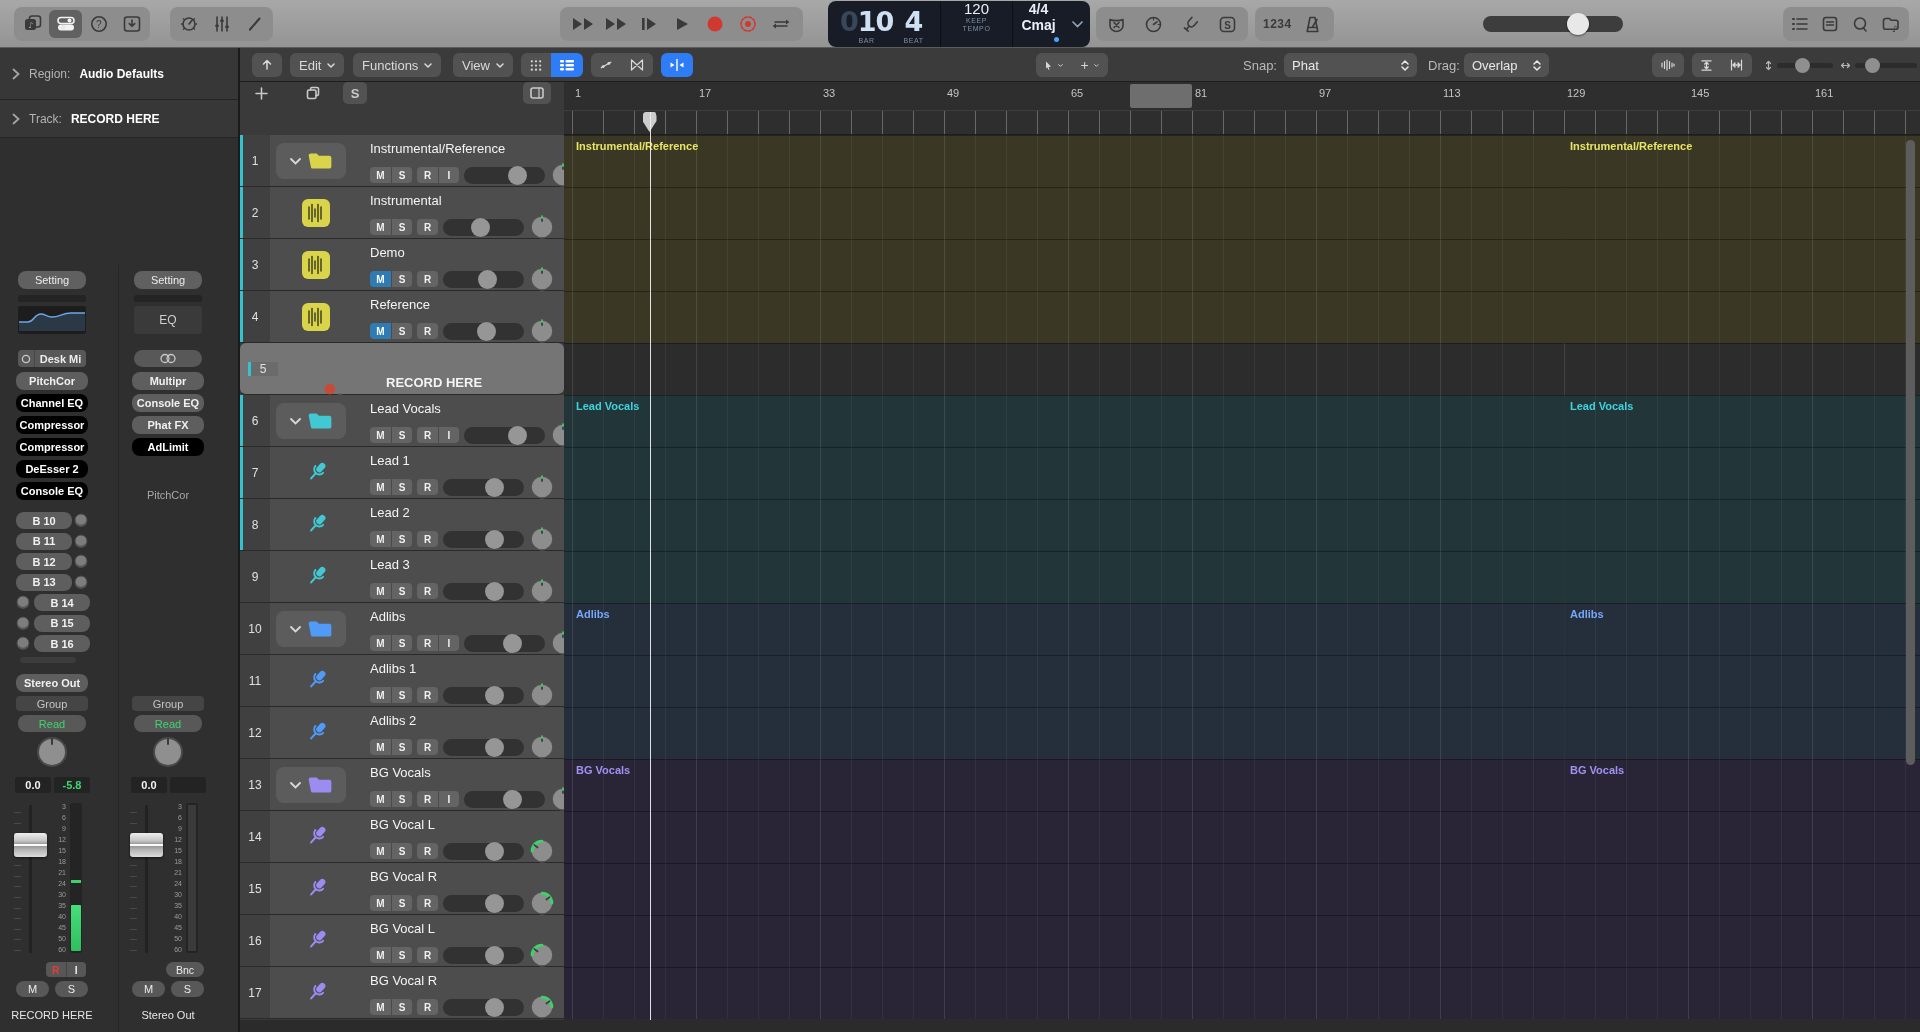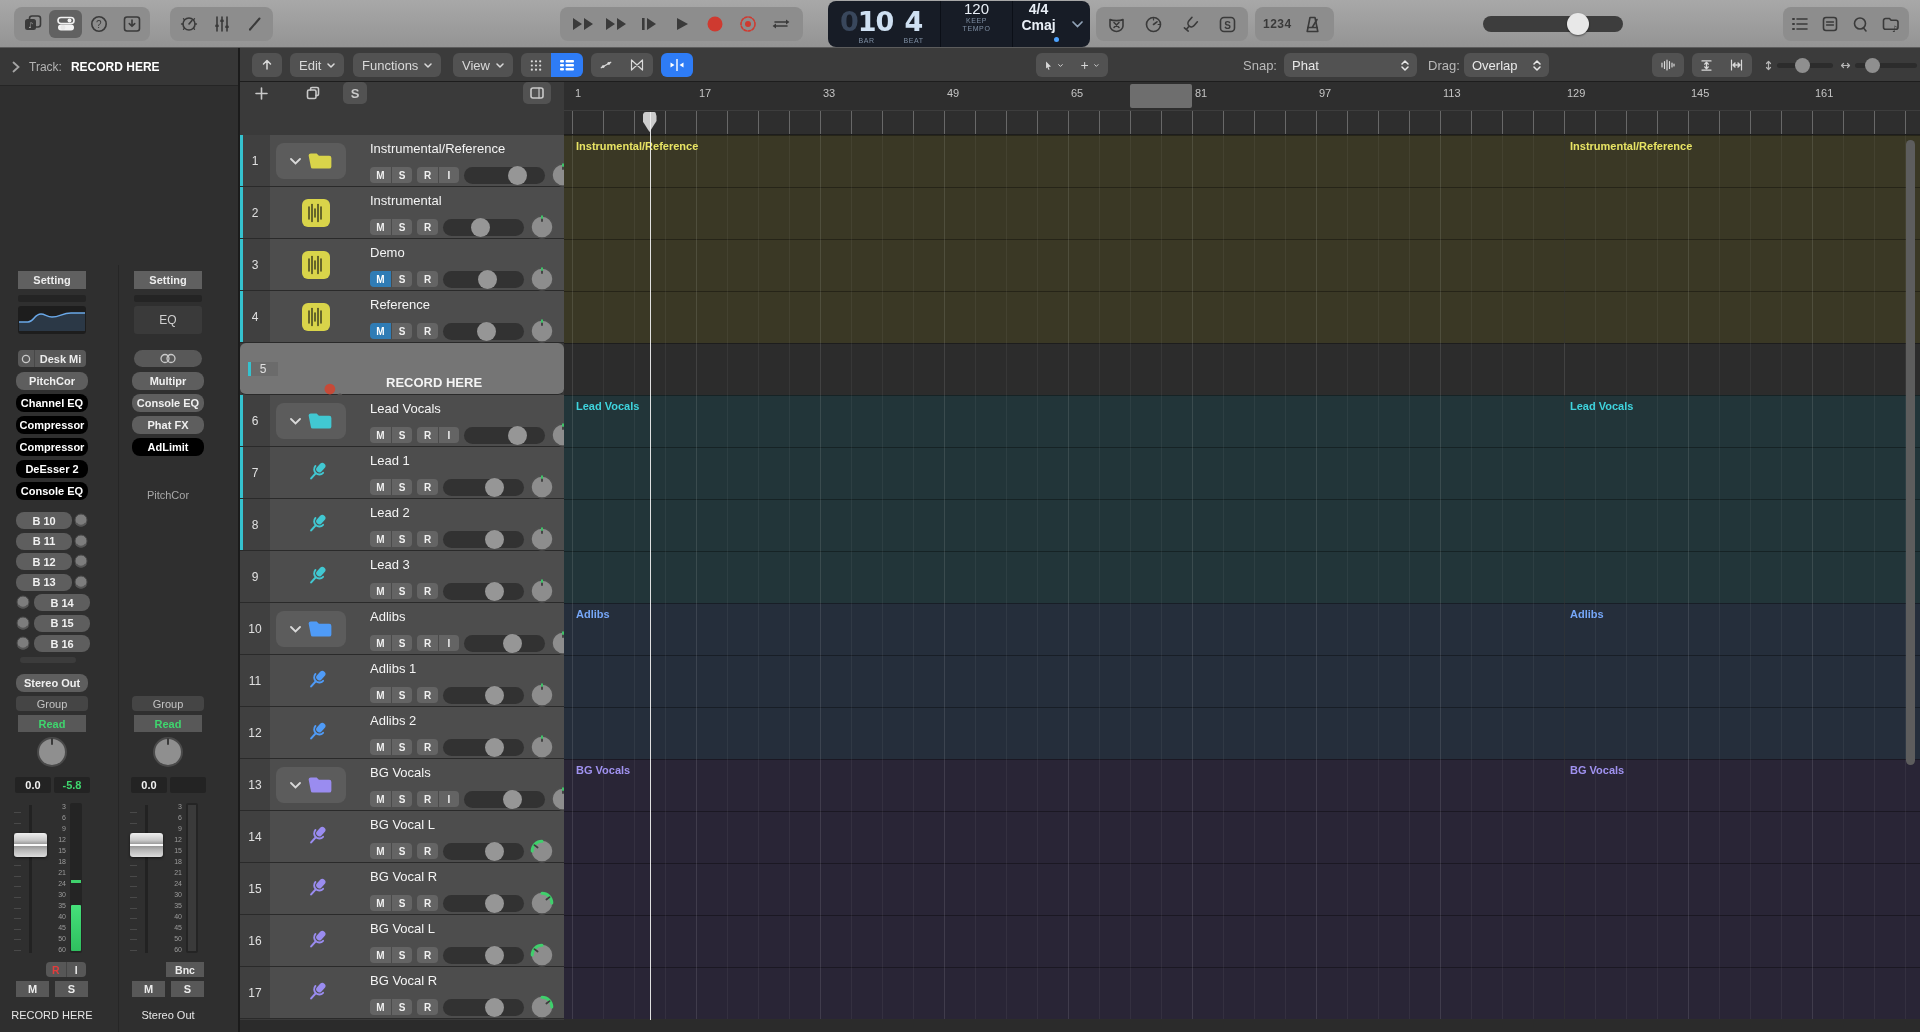--- a/index.html
+++ b/index.html
@@ -39,21 +39,21 @@
 .atb.blue{background:#2e7cf6;color:#fff}
 .atb.lab{background:none;color:#b9b9b9;padding:0}
 .sel{background:#525252;border-radius:6px;color:#e8e8e8;font-size:13px;display:flex;align-items:center;padding:0 8px;gap:8px;justify-content:space-between}
 
 #inspector{position:absolute;left:0;top:48px;width:240px;height:984px;background:#2f2f2f;border-right:2px solid #1b1b1b}
 .insph{display:flex;align-items:center;gap:9px;padding-left:12px;background:#373737;border-bottom:1px solid #252525;font-size:12px}
 .insph .k{color:#b3b3b3}
 .insph .v{color:#fff;font-weight:700}
 #strips{position:absolute;left:0;top:217px;width:238px;height:767px}
 .strip{position:absolute;top:0;width:80px;height:767px}
-.sbtn{background:#585858;color:#ececec;font-size:11px;font-weight:700;display:flex;align-items:center;justify-content:center;border-radius:0}
+.sbtn{background:#585858;color:#ececec;font-size:11px;font-weight:400;display:flex;align-items:center;justify-content:center;border-radius:8px}
 .plug{font-size:11px;font-weight:700;display:flex;align-items:center;justify-content:center;border-radius:8px;background:#5e5e5e;color:#f0f0f0;white-space:nowrap;overflow:hidden}
 .plug.on{background:#000000;color:#fff}
 .seclab{color:#a8a8a8;font-size:11px;display:flex;align-items:center;justify-content:center}
 .grn{color:#3fd66e!important}
 .valbox{background:#232323;border-radius:2px;color:#f2f2f2;font-size:11px;font-weight:700;display:flex;align-items:center;justify-content:center}
 .fticks{background:repeating-linear-gradient(0deg,rgba(255,255,255,.25) 0 1px,transparent 1px 10.6px)}
 .fthumb{position:absolute;border-radius:3px;background:linear-gradient(#efefef,#c9c9c9 30%,#8e8e8e 50%,#b5b5b5 70%,#dcdcdc);box-shadow:0 1px 3px rgba(0,0,0,.6)}
 .fthumb:after{content:"";position:absolute;left:0;right:0;top:50%;height:2px;margin-top:-1px;background:#fafafa}
 .scalecol{display:flex;flex-direction:column;justify-content:space-between;font-size:7px;color:#9b9b9b;text-align:right}
 .meter{background:#242424;border-radius:2px;overflow:hidden;position:relative}
@@ -432,20 +432,27 @@
         <svg width="11" height="9" viewBox="0 0 11 9">
           <path d="M1.5 4.5h8M3.5 2.5 1.5 4.5 3.5 6.5M7.5 2.5 9.5 4.5 7.5 6.5" stroke="#b5b5b5" fill="none" stroke-width="1.2"></path>
         </svg>
         <div style="position:relative;width:62px;height:5px;background:#2c2c2c;border-radius:3px">
           <div style="position:absolute;left:10px;top:-5px;width:15px;height:15px;border-radius:50%;background:#8f8f8f"></div>
         </div>
       </div>
   </div>
 
   <div id="inspector">
+    <div class="insph" style="height:52px">
+      <svg width="8" height="12" viewBox="0 0 8 12">
+          <polyline points="1.5,1.5 6.5,6 1.5,10.5" stroke="#a5a5a5" fill="none" stroke-width="1.8" stroke-linecap="round"></polyline>
+        </svg>
+      <span class="k">Region:</span>
+      <span class="v">Audio Defaults</span>
+    </div>
     <div class="insph" style="height:38px">
       <svg width="8" height="12" viewBox="0 0 8 12">
           <polyline points="1.5,1.5 6.5,6 1.5,10.5" stroke="#a5a5a5" fill="none" stroke-width="1.8" stroke-linecap="round"></polyline>
         </svg>
       <span class="k">Track:</span>
       <span class="v">RECORD HERE</span>
     </div>
     <div id="strips">
       <div class="strip" id="stripL" style="left:12px">
           <div class="sbtn" style="position: absolute; top: 6px; left: 6px; width: 68px; height: 18px; background: rgb(96, 96, 96);">Setting</div>

